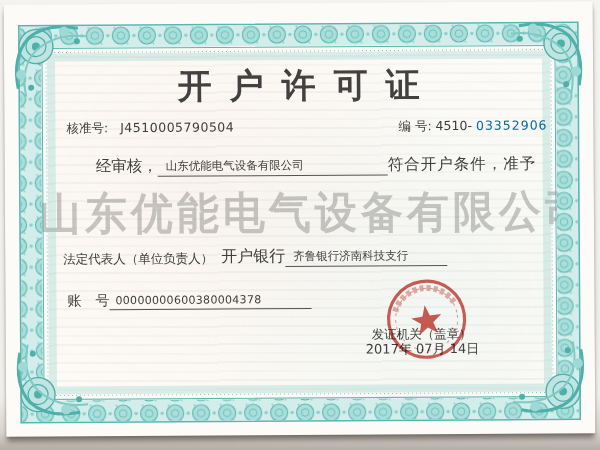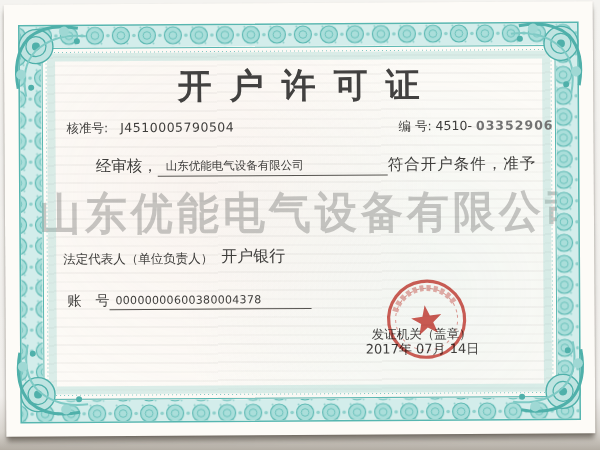--- a/index.html
+++ b/index.html
@@ -30,21 +30,21 @@
     color:rgba(125,123,121,0.42);transform:scaleY(1.04);
   }
   .content{position:absolute;inset:0;z-index:3;color:#3f3e3c;}
   .title{
     position:absolute;left:0;right:0;top:60px;text-align:center;
     font-size:34px;font-weight:bold;letter-spacing:18px;padding-left:18px;color:#424140;
   }
   .row-approval{position:absolute;left:62px;top:116px;font-size:12.5px;}
   .row-approval .val{margin-left:12px;letter-spacing:0.5px;}
   .row-serial{position:absolute;left:394px;top:116px;font-size:12.5px;}
-  .row-serial .red{color:#737373;font-weight:bold;margin-left:4px;letter-spacing:1px;}
+  .row-serial .red{color:#0369a1;font-weight:normal;margin-left:4px;letter-spacing:1px;}
   .line1{position:absolute;left:91px;top:152px;display:flex;align-items:flex-end;}
   .line1 .pre{font-size:15.5px;font-weight:500;}
   .line1 .blank{
     width:218px;border-bottom:1.2px solid #55534f;font-size:11.5px;
     padding:0 4px 2px 8px;white-space:nowrap;font-weight:500;
   }
   .line1 .suf{font-size:15.5px;font-weight:500;margin-left:0;letter-spacing:1px;}
   .line2{position:absolute;left:62px;top:196px;font-size:16px;font-weight:500;letter-spacing:1px;}
   .line3{position:absolute;left:58px;top:243px;display:flex;align-items:flex-end;}
   .line3 .lbl{font-size:12.5px;font-weight:500;text-align:right;}
@@ -124,20 +124,21 @@
     <div class="line1">
       <span class="pre">经审核，</span>
       <span class="blank">山东优能电气设备有限公司</span>
       <span class="suf">符合开户条件，准予</span>
     </div>
 
 
     <div class="line3">
       <span class="lbl">法定代表人（单位负责人）</span>
       <span class="lbl2">开户银行</span>
+      <span class="blank2">齐鲁银行济南科技支行</span>
     </div>
 
     <div class="line4">
       <span class="lbl">账　号</span>
       <span class="blank">00000000600380004378</span>
     </div>
 
     <div class="issuer">发证机关（盖章）</div>
     <div class="date">2017年 07月 14日</div>
   </div>

